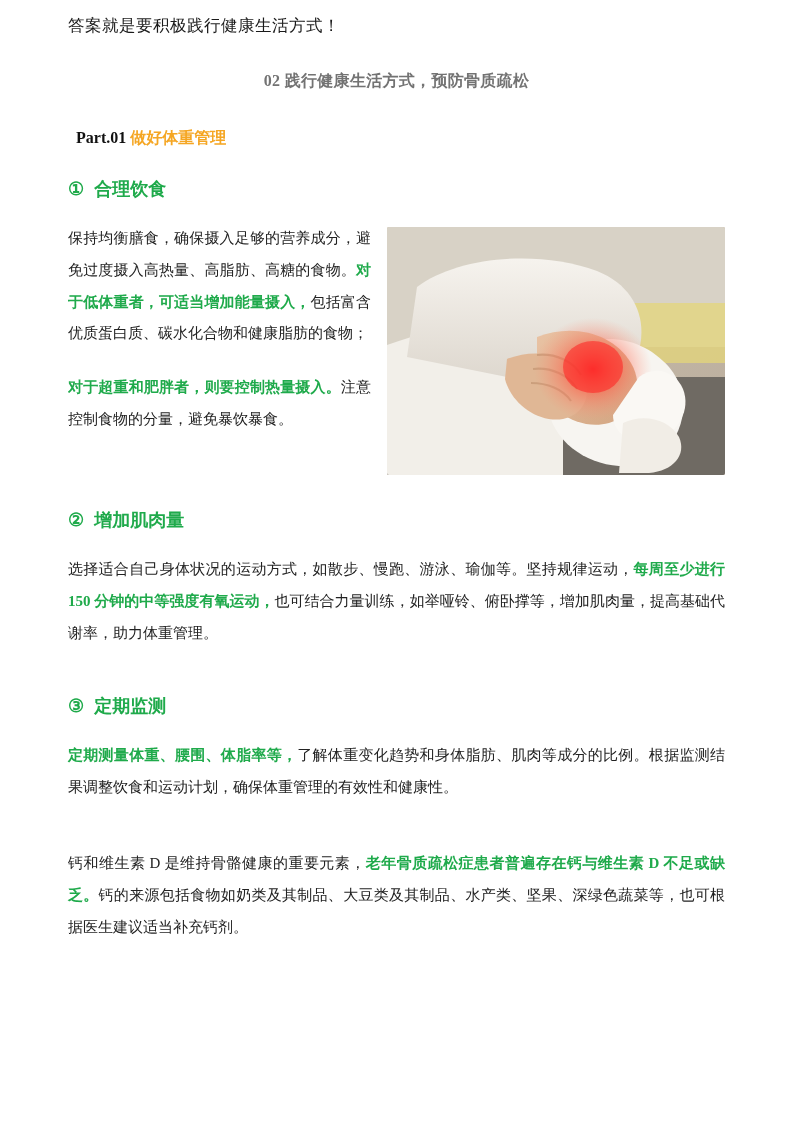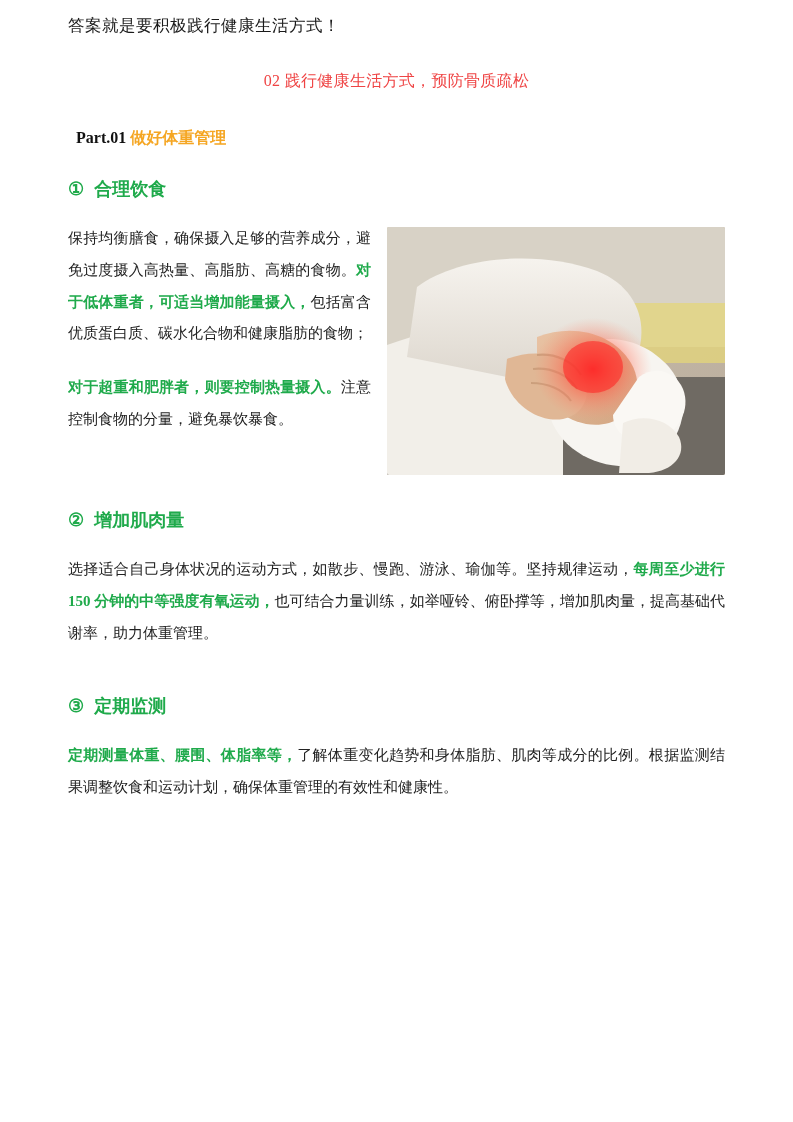--- a/index.html
+++ b/index.html
@@ -26,22 +26,22 @@
     text-align: left;
     font-size: 16.5px;
     color: #1a1a1a;
     letter-spacing: 0.5px;
     margin: 0 0 34px 0;
     line-height: 1.4;
   }
   .section-title {
     text-align: center;
     font-size: 16px;
-    font-weight: normal;
-    color: #ef4444;
+    font-weight: bold;
+    color: #737373;
     margin: 0 0 34px 0;
     letter-spacing: 0.3px;
   }
   .part-heading {
     font-size: 16px;
     font-weight: bold;
     margin: 0 0 26px 0;
     line-height: 1.5;
   }
   .part-num {
@@ -168,14 +168,15 @@
 
   <div class="sub-heading">
     <span class="num">③</span><span>定期监测</span>
   </div>
 
   <p class="body"><span class="green">定期测量体重、腰围、体脂率等，</span><span>了解体重变化趋势和身体脂肪、肌肉等成分的比例。根据监测结果调整饮食和运动计划，确保体重管理的有效性和健康性。</span></p>
 
   <div class="spacer-lg"></div>
 
 
+  <p class="body"><span>钙和维生素 D 是维持骨骼健康的重要元素，</span><span class="green">老年骨质疏松症患者普遍存在钙与维生素 D 不足或缺乏。</span><span>钙的来源包括食物如奶类及其制品、大豆类及其制品、水产类、坚果、深绿色蔬菜等，也可根据医生建议适当补充钙剂。</span></p>
 
 </div>
 
 </body></html>

